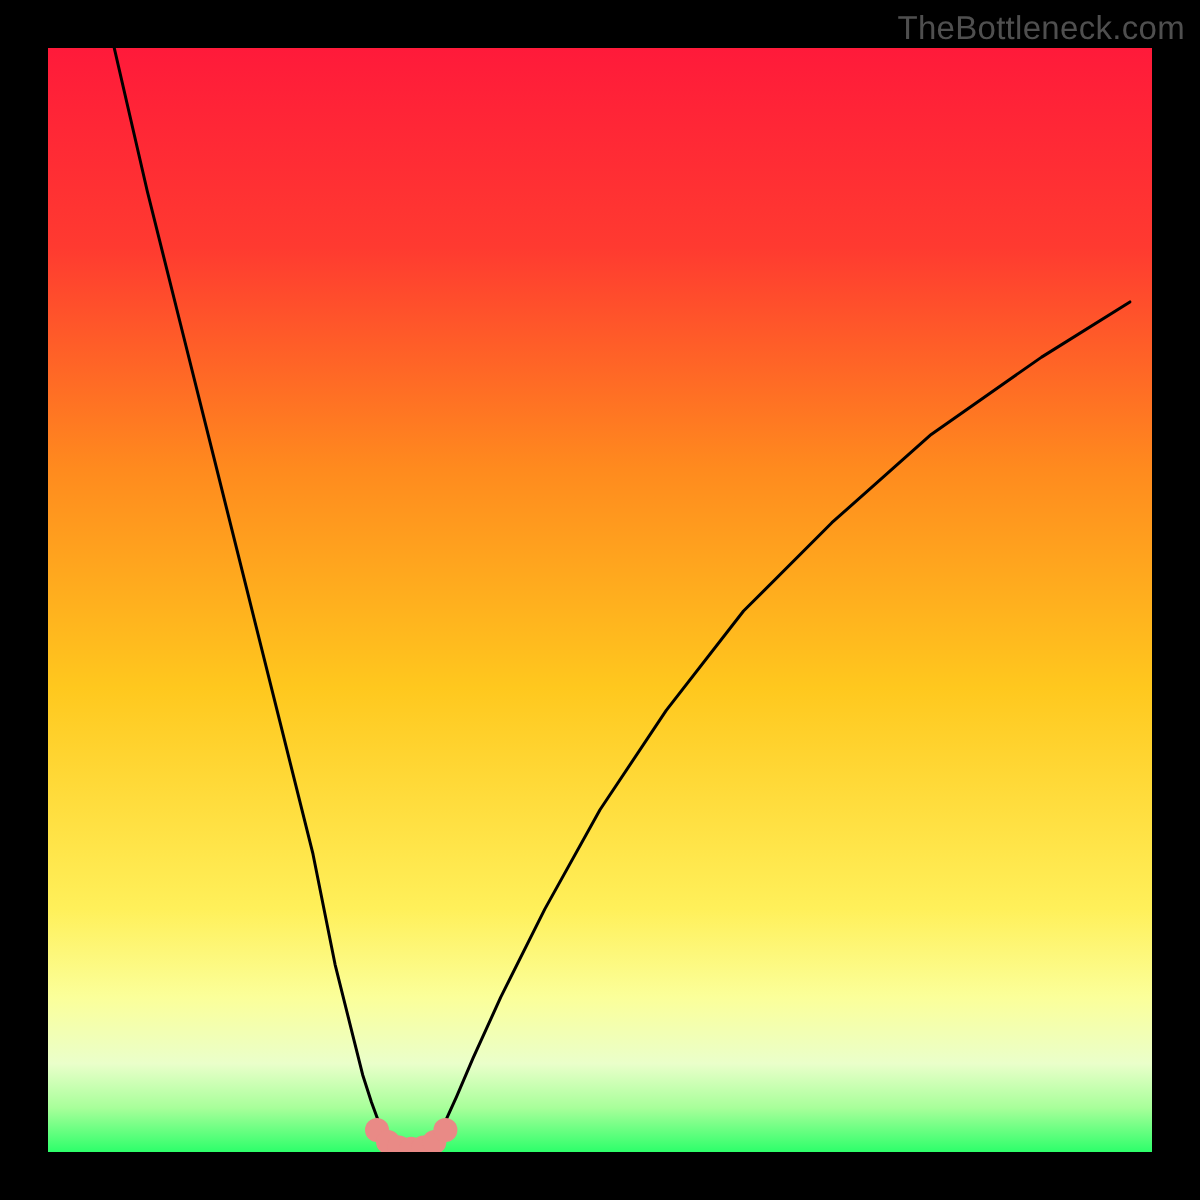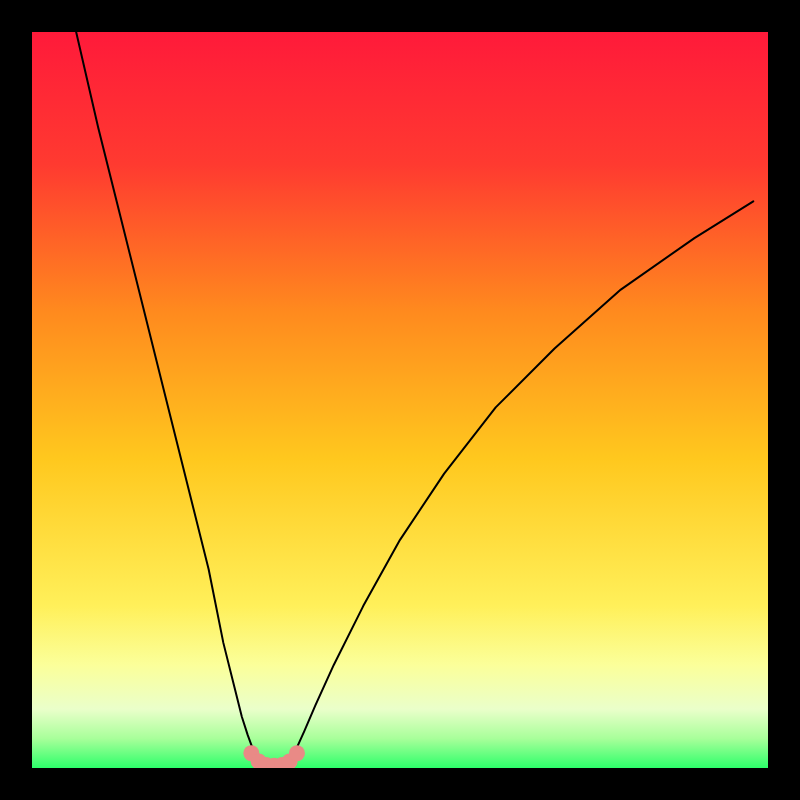--- a/index.html
+++ b/index.html
@@ -53,13 +53,14 @@
         <path d="M219.33 721.28 L226.69 729.38 L234.05 733.06 L242.14 733.79 L250.24 733.06 L257.60 729.38 L264.96 721.28" fill="none" stroke="#e98a86" stroke-width="9" stroke-linecap="round" stroke-linejoin="round" opacity="0.95"></path>
         <circle cx="219.33" cy="721.28" r="8" fill="#e98a86" stroke="#c26a64" stroke-width="0"></circle>
         <circle cx="226.69" cy="729.38" r="8" fill="#e98a86" stroke="#c26a64" stroke-width="0"></circle>
         <circle cx="234.05" cy="733.06" r="8" fill="#e98a86" stroke="#c26a64" stroke-width="0"></circle>
         <circle cx="242.14" cy="733.79" r="8" fill="#e98a86" stroke="#c26a64" stroke-width="0"></circle>
         <circle cx="250.24" cy="733.06" r="8" fill="#e98a86" stroke="#c26a64" stroke-width="0"></circle>
         <circle cx="257.60" cy="729.38" r="8" fill="#e98a86" stroke="#c26a64" stroke-width="0"></circle>
         <circle cx="264.96" cy="721.28" r="8" fill="#e98a86" stroke="#c26a64" stroke-width="0"></circle>
       </svg>
   </div>
+  <div class="watermark">TheBottleneck.com</div>
 </div>
 
 </body></html>

